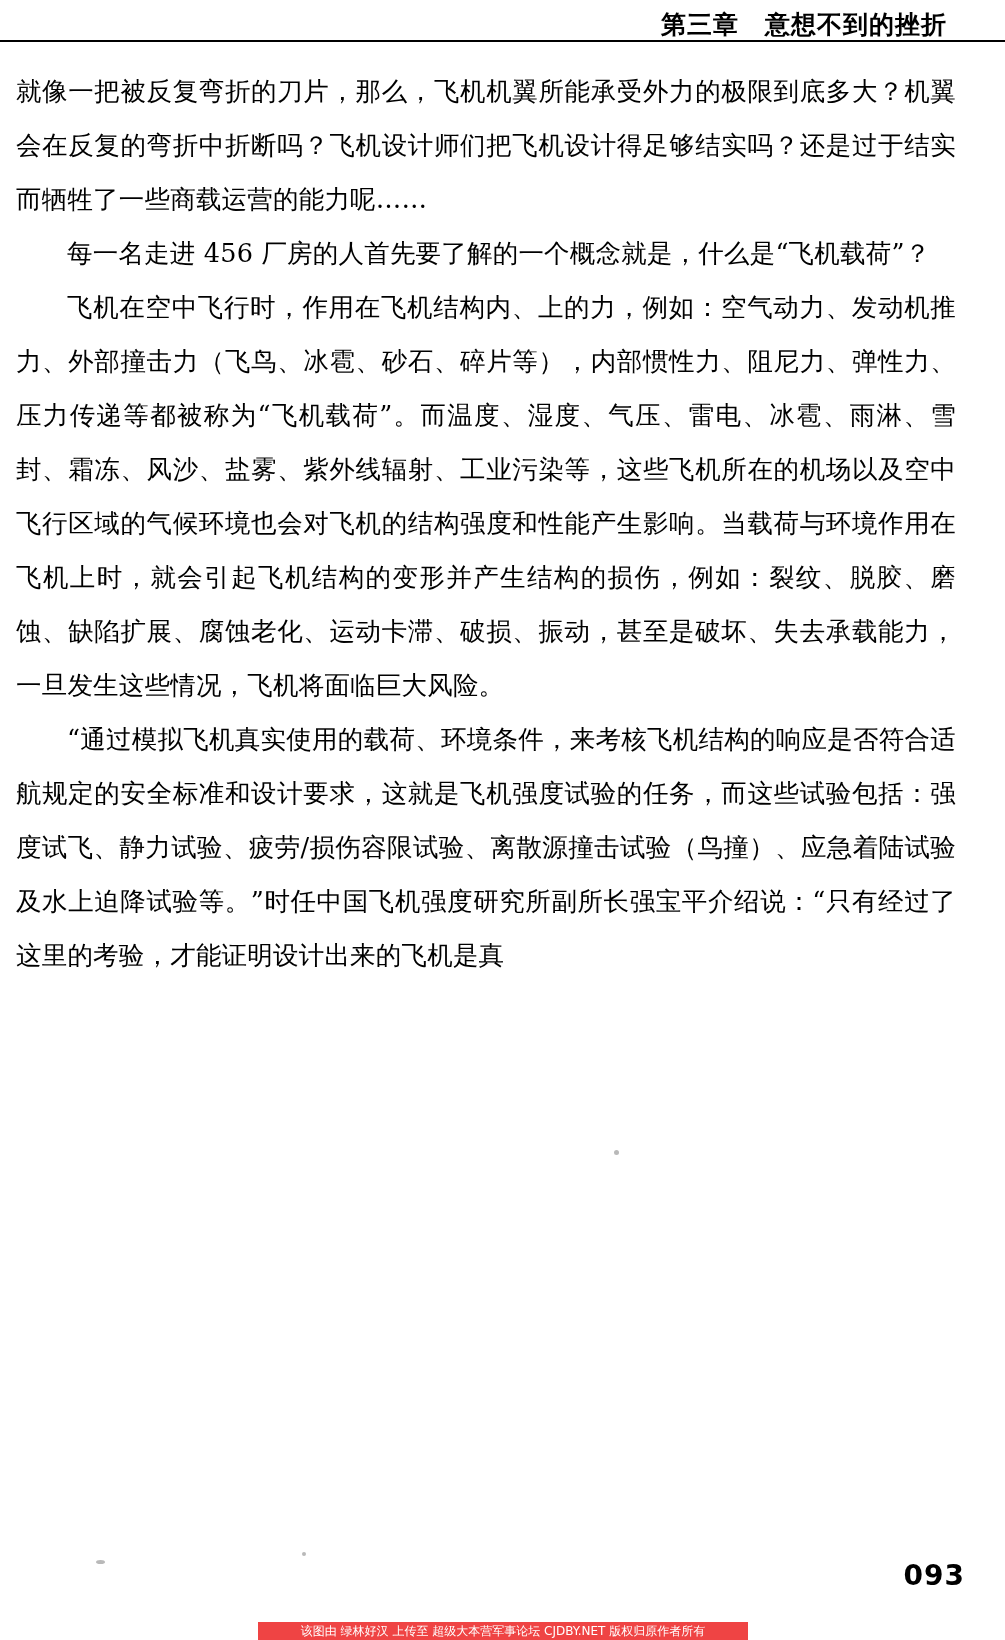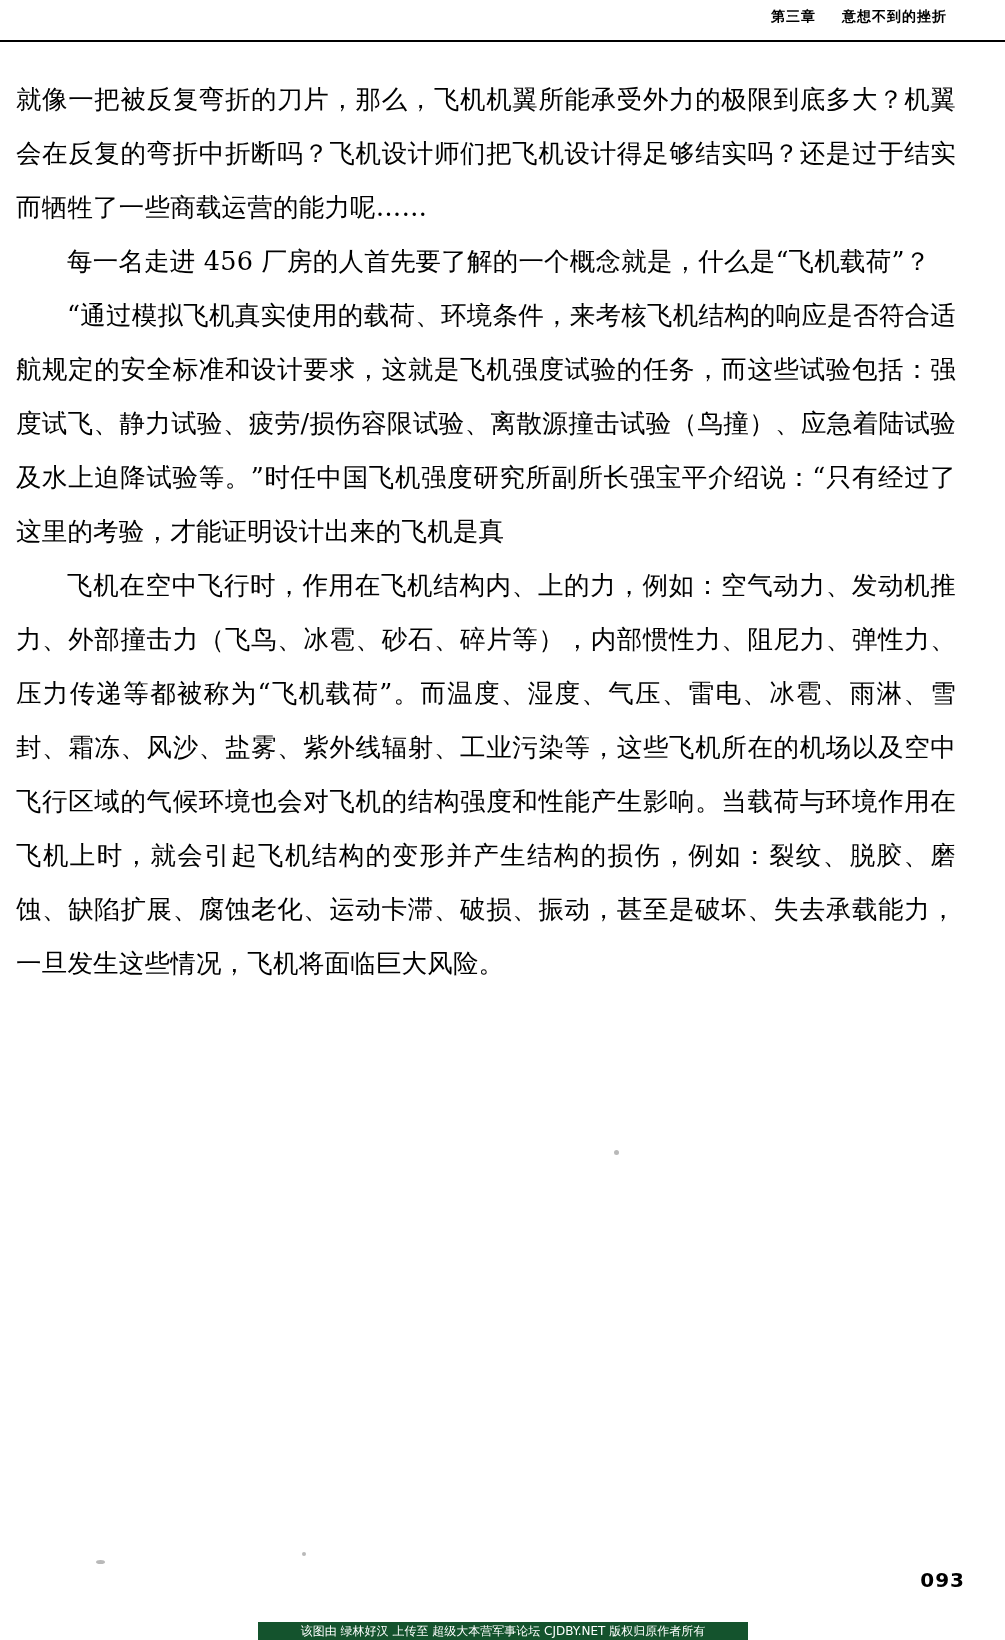--- a/index.html
+++ b/index.html
@@ -19,73 +19,73 @@
     position: relative;
     width: 1005px;
     height: 1640px;
     box-sizing: border-box;
   }
   
   .header {
     position: absolute;
     top: 8px;
     right: 58px;
-    font-size: 14px;
+    font-size: 25px;
     font-weight: bold;
     letter-spacing: 1px;
     font-family: "DejaVu Sans", "Liberation Sans", sans-serif;
     white-space: nowrap;
   }
   .header .chap-no {
     margin-right: 26px;
   }
   .header-rule {
     position: absolute;
     top: 40px;
     left: 0;
     width: 1005px;
     height: 2px;
     background: #000;
   }
   
   .body-text {
     position: absolute;
-    top: 72px;
+    top: 64px;
     left: 16px;
     width: 940px;
     font-size: 25.5px;
     line-height: 54px;
     text-align: justify;
     text-justify: inter-ideograph;
     letter-spacing: 0.2px;
   }
   .body-text p {
     margin: 0;
     text-indent: 0;
   }
   .body-text p.indent {
     text-indent: 2em;
   }
   
   .page-number {
     position: absolute;
     right: 40px;
     bottom: 48px;
-    font-size: 20px;
+    font-size: 28px;
     font-weight: bold;
     font-family: "DejaVu Sans", "Liberation Sans", sans-serif;
     letter-spacing: 1px;
   }
   .watermark-bar {
     position: absolute;
     left: 258px;
     bottom: 0;
     width: 490px;
     height: 18px;
-    background: #14532d;
+    background: #ef4444;
     color: #ffffff;
     font-size: 12px;
     line-height: 18px;
     text-align: center;
     font-family: "DejaVu Sans", "Liberation Sans", sans-serif;
     white-space: nowrap;
     overflow: hidden;
   }
   
   .speckle {
@@ -100,22 +100,22 @@
 <div class="page">
 
   <div class="header">
     <span class="chap-no">第三章</span><span>意想不到的挫折</span>
   </div>
   <div class="header-rule"></div>
 
   <div class="body-text">
     <p>就像一把被反复弯折的刀片，那么，飞机机翼所能承受外力的极限到底多大？机翼会在反复的弯折中折断吗？飞机设计师们把飞机设计得足够结实吗？还是过于结实而牺牲了一些商载运营的能力呢……</p>
     <p class="indent">每一名走进 456 厂房的人首先要了解的一个概念就是，什么是“飞机载荷”？</p>
+    <p class="indent">飞机在空中飞行时，作用在飞机结构内、上的力，例如：空气动力、发动机推力、外部撞击力（飞鸟、冰雹、砂石、碎片等），内部惯性力、阻尼力、弹性力、压力传递等都被称为“飞机载荷”。而温度、湿度、气压、雷电、冰雹、雨淋、雪封、霜冻、风沙、盐雾、紫外线辐射、工业污染等，这些飞机所在的机场以及空中飞行区域的气候环境也会对飞机的结构强度和性能产生影响。当载荷与环境作用在飞机上时，就会引起飞机结构的变形并产生结构的损伤，例如：裂纹、脱胶、磨蚀、缺陷扩展、腐蚀老化、运动卡滞、破损、振动，甚至是破坏、失去承载能力，一旦发生这些情况，飞机将面临巨大风险。</p>
     <p class="indent">“通过模拟飞机真实使用的载荷、环境条件，来考核飞机结构的响应是否符合适航规定的安全标准和设计要求，这就是飞机强度试验的任务，而这些试验包括：强度试飞、静力试验、疲劳/损伤容限试验、离散源撞击试验（鸟撞）、应急着陆试验及水上迫降试验等。”时任中国飞机强度研究所副所长强宝平介绍说：“只有经过了这里的考验，才能证明设计出来的飞机是真</p>
-    <p class="indent">飞机在空中飞行时，作用在飞机结构内、上的力，例如：空气动力、发动机推力、外部撞击力（飞鸟、冰雹、砂石、碎片等），内部惯性力、阻尼力、弹性力、压力传递等都被称为“飞机载荷”。而温度、湿度、气压、雷电、冰雹、雨淋、雪封、霜冻、风沙、盐雾、紫外线辐射、工业污染等，这些飞机所在的机场以及空中飞行区域的气候环境也会对飞机的结构强度和性能产生影响。当载荷与环境作用在飞机上时，就会引起飞机结构的变形并产生结构的损伤，例如：裂纹、脱胶、磨蚀、缺陷扩展、腐蚀老化、运动卡滞、破损、振动，甚至是破坏、失去承载能力，一旦发生这些情况，飞机将面临巨大风险。</p>
   </div>
 
   <div class="page-number">093</div>
 
   <div class="watermark-bar">该图由 绿林好汉 上传至 超级大本营军事论坛 CJDBY.NET 版权归原作者所有</div>
 
   <div class="speckle" style="left:96px; top:1560px; width:9px; height:4px;"></div>
   <div class="speckle" style="left:614px; top:1150px; width:5px; height:5px;"></div>
   <div class="speckle" style="left:302px; top:1552px; width:4px; height:4px;"></div>
 

